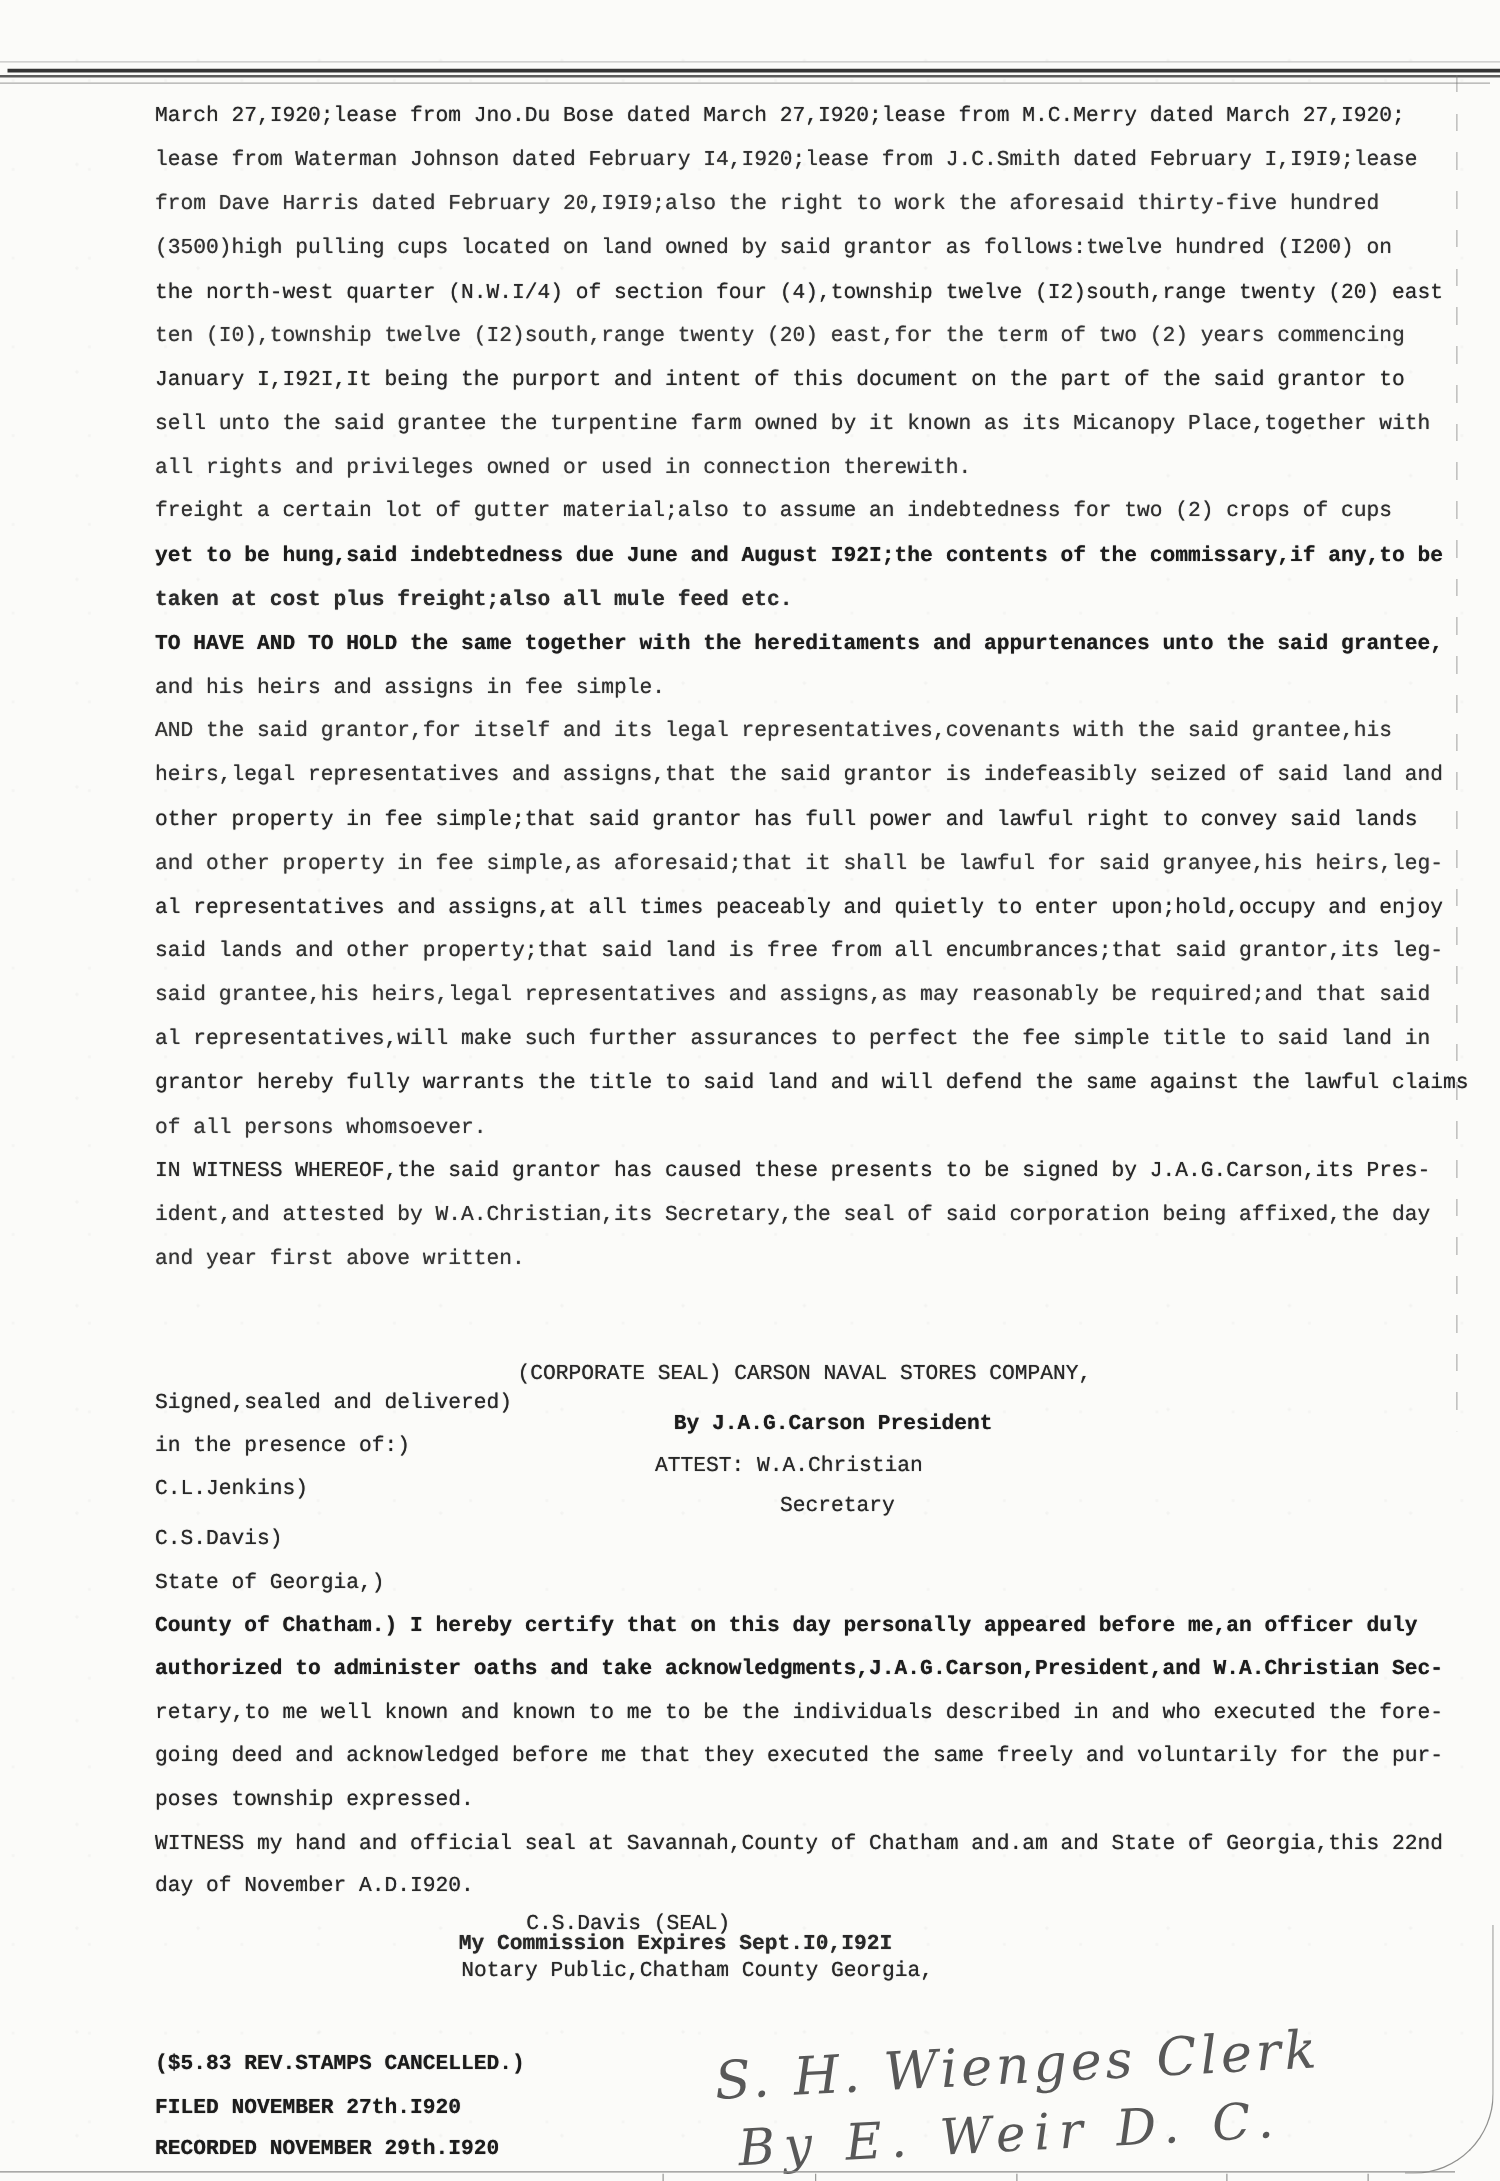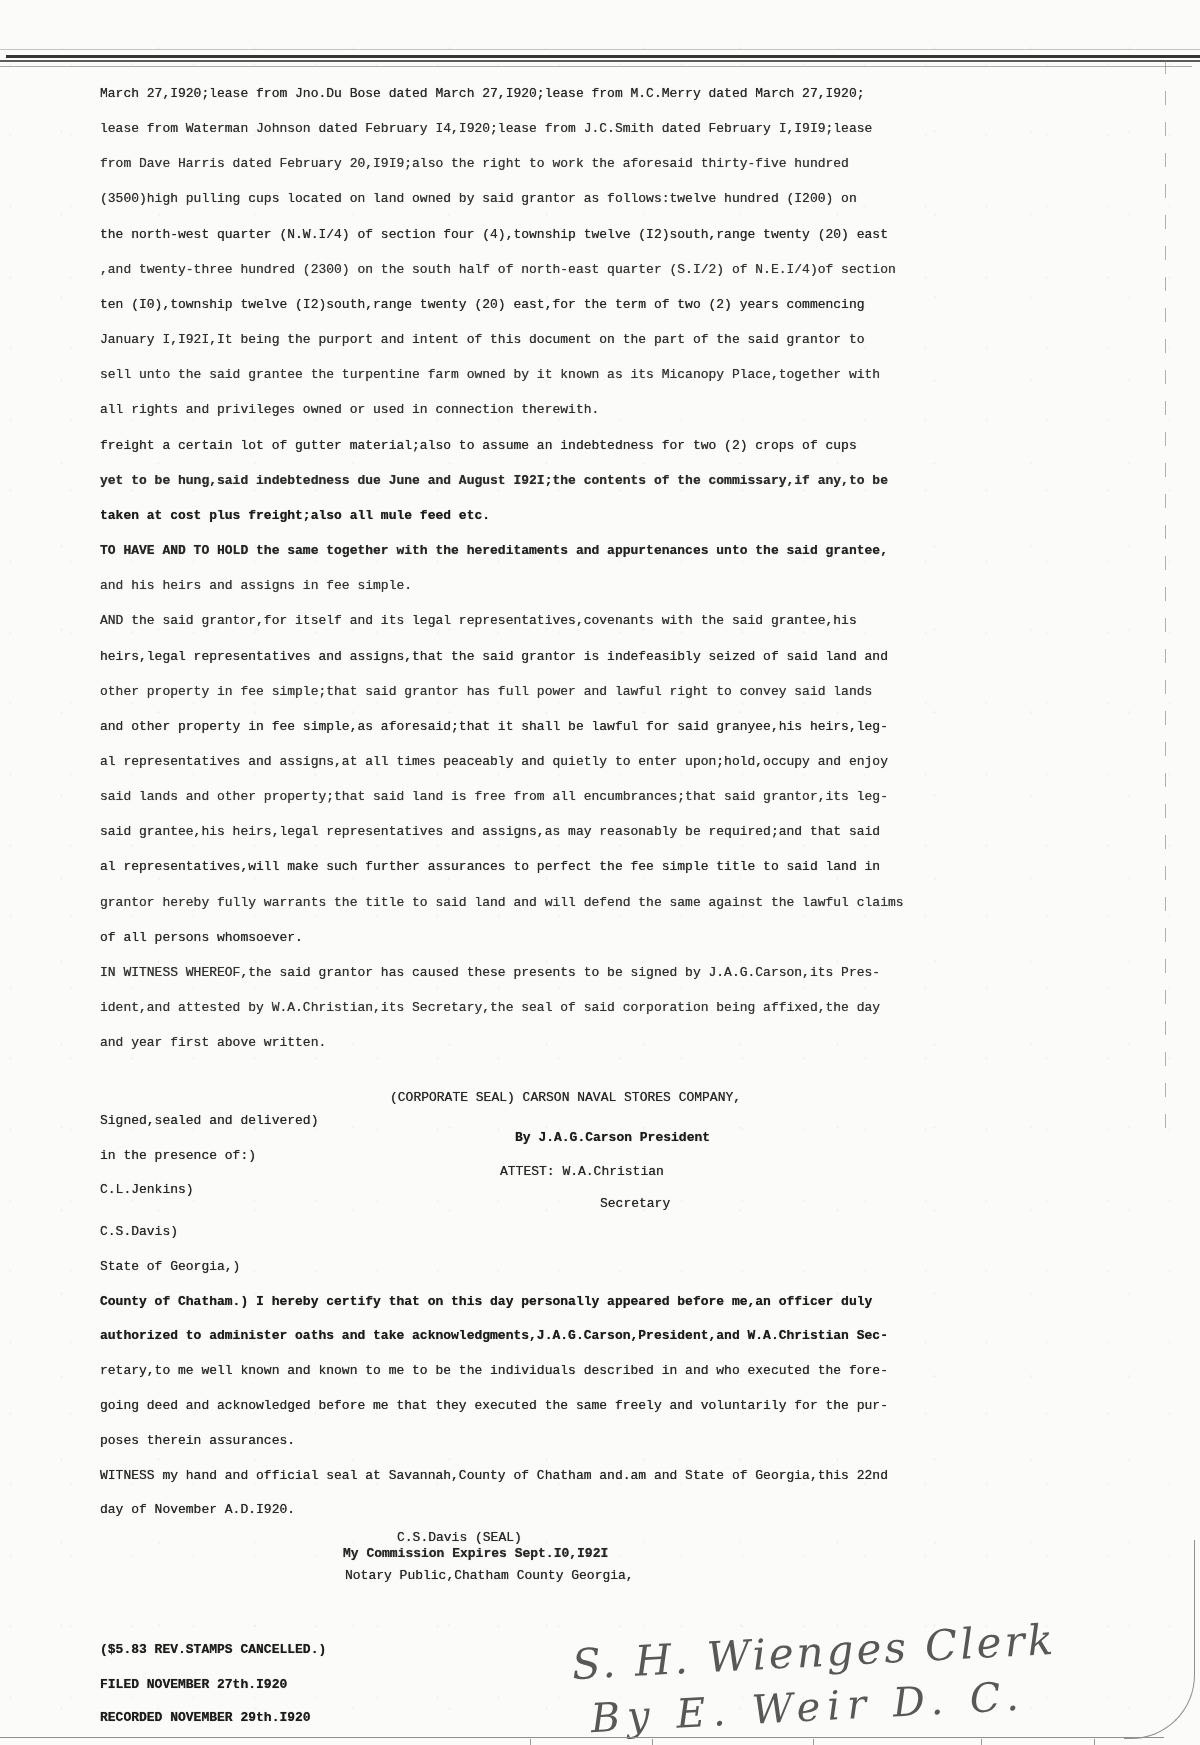--- a/index.html
+++ b/index.html
@@ -11,23 +11,24 @@
     background-image:
       radial-gradient(circle, rgba(50,50,50,0.04) 0 1px, transparent 1.6px),
       radial-gradient(circle, rgba(50,50,50,0.03) 0 1px, transparent 1.6px);
     background-size:97px 83px, 61px 71px;
     background-position:13px 7px, 41px 29px;
     overflow:hidden;
     font-family:"Liberation Mono","DejaVu Sans Mono",monospace;
   }
   .tline{
     white-space:pre;
-    font-size:13px;
+    font-size:17px;
     color:#282828;
     text-shadow:0 0 0.7px rgba(35,35,35,0.8);
+    margin-left:24px;
   }
   .tline.b{font-weight:bold;color:#1c1c1c;}
   #body-block{
     position:absolute;left:100px;top:76px;width:1100px;
     line-height:35.15px;
   }
   #notary-block{
     position:absolute;left:100px;top:1215px;width:1100px;
     line-height:34.8px;
   }
@@ -69,21 +70,20 @@
   <div class="rule rule-d"></div>
 
   <div class="margin-line"></div>
 
   <div id="body-block">
       <div class="tline">March 27,I920;lease from Jno.Du Bose dated March 27,I920;lease from M.C.Merry dated March 27,I920;</div>
       <div class="tline">lease from Waterman Johnson dated February I4,I920;lease from J.C.Smith dated February I,I9I9;lease</div>
       <div class="tline">from Dave Harris dated February 20,I9I9;also the right to work the aforesaid thirty-five hundred</div>
       <div class="tline">(3500)high pulling cups located on land owned by said grantor as follows:twelve hundred (I200) on</div>
       <div class="tline">the north-west quarter (N.W.I/4) of section four (4),township twelve (I2)south,range twenty (20) east</div>
-      <div class="tline">,and twenty-three hundred (2300) on the south half of north-east quarter (S.I/2) of N.E.I/4)of section</div>
       <div class="tline">ten (I0),township twelve (I2)south,range twenty (20) east,for the term of two (2) years commencing</div>
       <div class="tline">January I,I92I,It being the purport and intent of this document on the part of the said grantor to</div>
       <div class="tline">sell unto the said grantee the turpentine farm owned by it known as its Micanopy Place,together with</div>
       <div class="tline">all rights and privileges owned or used in connection therewith.</div>
       <div class="tline">freight a certain lot of gutter material;also to assume an indebtedness for two (2) crops of cups</div>
       <div class="tline b">yet to be hung,said indebtedness due June and August I92I;the contents of the commissary,if any,to be</div>
       <div class="tline b">taken at cost plus freight;also all mule feed etc.</div>
       <div class="tline b">TO HAVE AND TO HOLD the same together with the hereditaments and appurtenances unto the said grantee,</div>
       <div class="tline">and his heirs and assigns in fee simple.</div>
       <div class="tline">AND the said grantor,for itself and its legal representatives,covenants with the said grantee,his</div>
@@ -109,21 +109,21 @@
   <div class="tline abs" style="left:100px;top:1182px;">C.L.Jenkins)</div>
   <div class="tline abs" style="left:600px;top:1196px;">Secretary</div>
 
   <div id="notary-block">
       <div class="tline">C.S.Davis)</div>
       <div class="tline">State of Georgia,)</div>
       <div class="tline b">County of Chatham.) I hereby certify that on this day personally appeared before me,an officer duly</div>
       <div class="tline b">authorized to administer oaths and take acknowledgments,J.A.G.Carson,President,and W.A.Christian Sec-</div>
       <div class="tline">retary,to me well known and known to me to be the individuals described in and who executed the fore-</div>
       <div class="tline">going deed and acknowledged before me that they executed the same freely and voluntarily for the pur-</div>
-      <div class="tline">poses therein assurances.</div>
+      <div class="tline">poses township expressed.</div>
       <div class="tline">WITNESS my hand and official seal at Savannah,County of Chatham and.am and State of Georgia,this 22nd</div>
       <div class="tline">day of November A.D.I920.</div>
     </div>
 
   <div class="tline abs" style="left:397px;top:1530px;">C.S.Davis (SEAL)</div>
   <div class="tline abs" style="left:345px;top:1568px;">Notary Public,Chatham County Georgia,</div>
   <div class="tline abs" style="left:343px;top:1546px;font-weight:bold;">My Commission Expires Sept.I0,I92I</div>
 
   <div class="tline abs b" style="left:100px;top:1642px;">($5.83 REV.STAMPS CANCELLED.)</div>
   <div class="tline abs b" style="left:100px;top:1677px;">FILED NOVEMBER 27th.I920</div>

